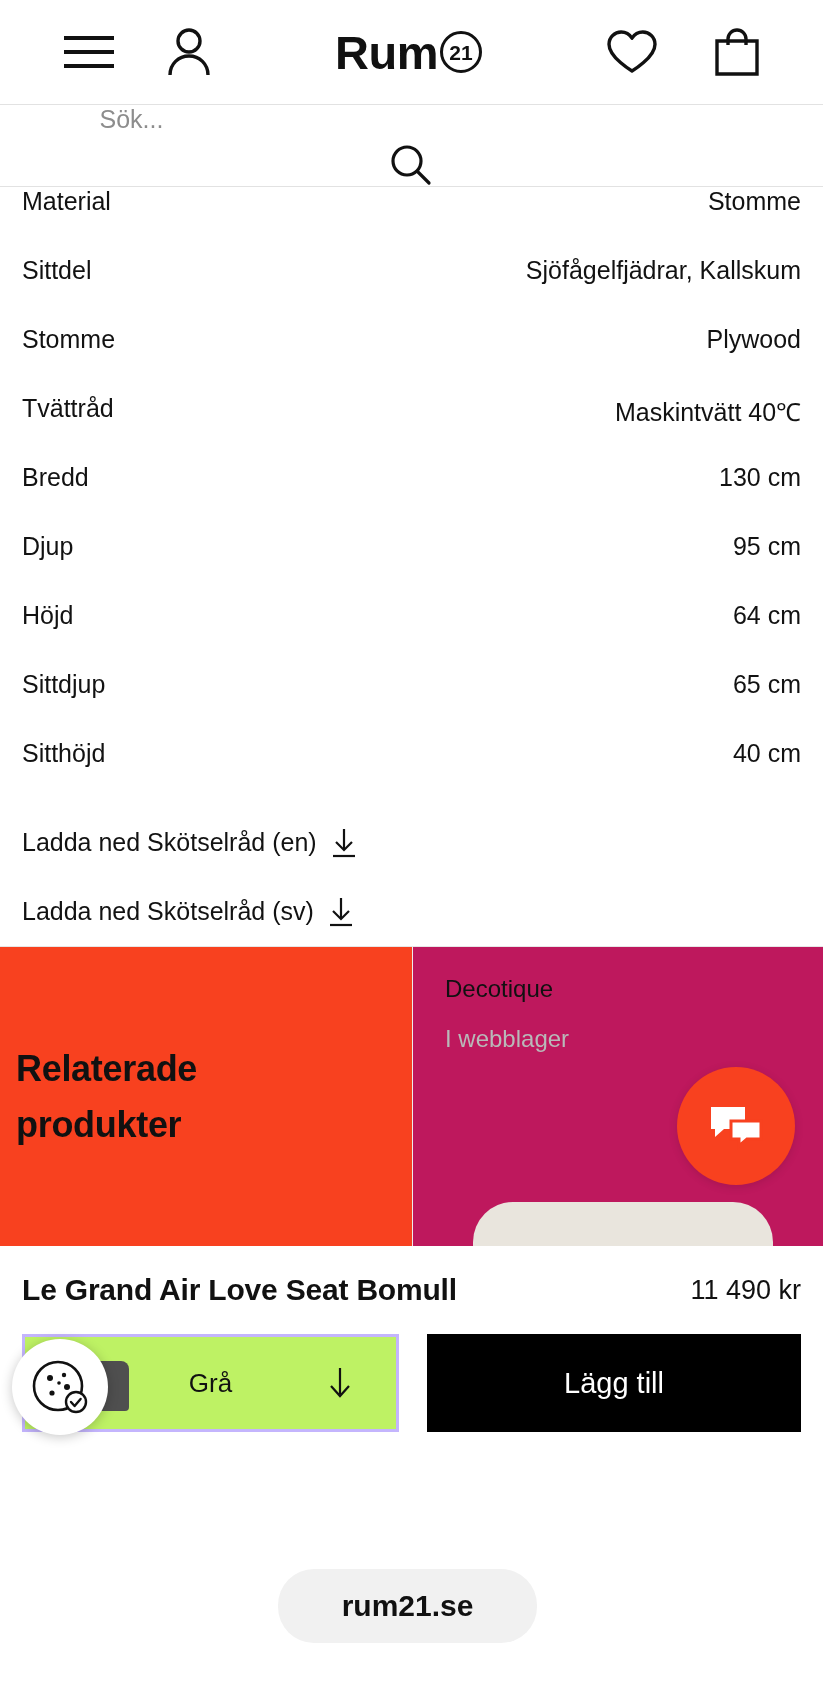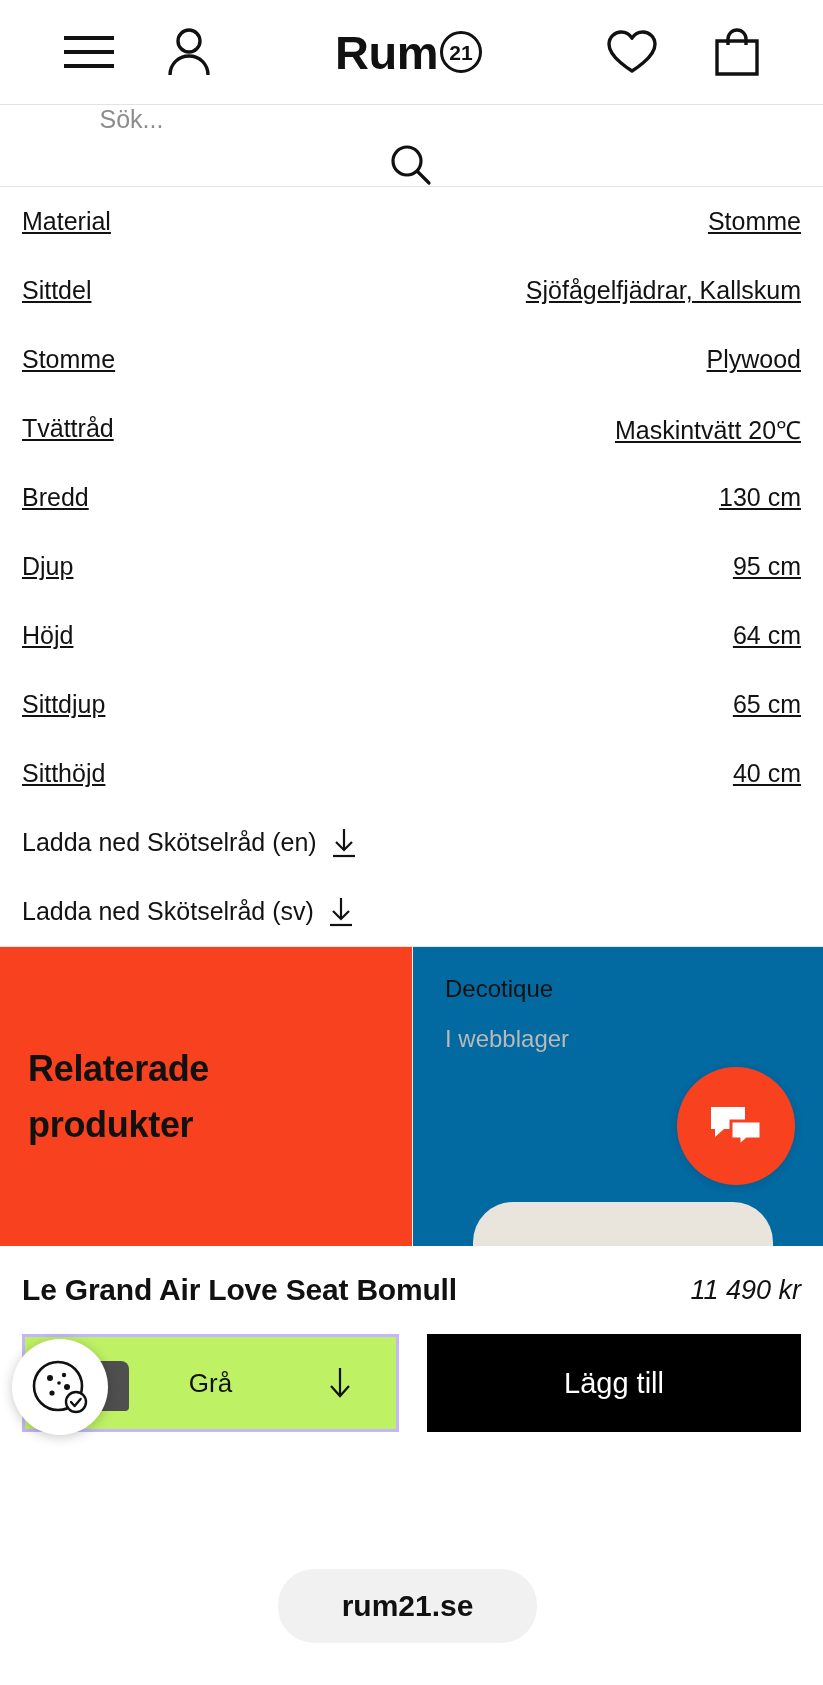--- a/index.html
+++ b/index.html
@@ -79,26 +79,24 @@
     font-family: "Liberation Sans", sans-serif;
     width: 80%;
     background: transparent;
   }
   .searchbar input::placeholder { color: #8d8d8d; }
 
   
   .specs { padding: 0 22px; }
   .spec-row {
     display: flex;
-    align-items: center;
     justify-content: space-between;
     height: 69px;
     font-size: 25px;
     color: #121212;
-    text-decoration: underline;
   }
   .spec-label { white-space: nowrap; }
   .spec-value { text-align: right; }
   .download-row {
     display: flex;
     align-items: center;
     gap: 14px;
     height: 69px;
     font-size: 25px;
     color: #121212;
@@ -112,31 +110,31 @@
     display: flex;
     height: 300px;
     border-top: 1px solid #e6e6e6;
   }
   .related-tile {
     width: 412px;
     background: #f8411f;
     color: #111;
     display: flex;
     align-items: center;
-    padding-left: 28px;
+    padding-left: 16px;
   }
   .related-tile h2 {
     font-size: 36px;
     line-height: 1.55;
     font-weight: 700;
     letter-spacing: -0.3px;
   }
   .product-card {
     flex: 1;
-    background: #0369a1;
+    background: #be185d;
     border-left: 1px solid #ededed;
     padding: 28px 14px 0 32px;
     position: relative;
     overflow: hidden;
   }
   .brand { font-size: 24px; color: #111; margin-bottom: 22px; }
   .stock { font-size: 24px; color: #b9b9b9; }
   .sofa-thumb {
     position: absolute;
     left: 60px;
@@ -168,21 +166,21 @@
     display: flex;
     align-items: center;
     justify-content: space-between;
     height: 88px;
   }
   .product-title {
     font-size: 30px;
     font-weight: 700;
     letter-spacing: -0.2px;
   }
-  .product-price { font-size: 27px; font-weight: 400; font-style: italic; }
+  .product-price { font-size: 27px; font-weight: 400; }
 
   .actions { display: flex; gap: 28px; align-items: stretch; }
   .variant-select {
     flex: 1;
     height: 98px;
     border: 3px solid #c4b5fd;
     background: #bef264;
     display: flex;
     align-items: center;
     justify-content: center;
@@ -310,21 +308,21 @@
     <div class="spec-row">
       <span class="spec-label">Sittdel</span>
       <span class="spec-value">Sjöfågelfjädrar, Kallskum</span>
     </div>
     <div class="spec-row">
       <span class="spec-label">Stomme</span>
       <span class="spec-value">Plywood</span>
     </div>
     <div class="spec-row">
       <span class="spec-label">Tvättråd</span>
-      <span class="spec-value">Maskintvätt 20℃</span>
+      <span class="spec-value">Maskintvätt 40℃</span>
     </div>
     <div class="spec-row">
       <span class="spec-label">Bredd</span>
       <span class="spec-value">130 cm</span>
     </div>
     <div class="spec-row">
       <span class="spec-label">Djup</span>
       <span class="spec-value">95 cm</span>
     </div>
     <div class="spec-row">

